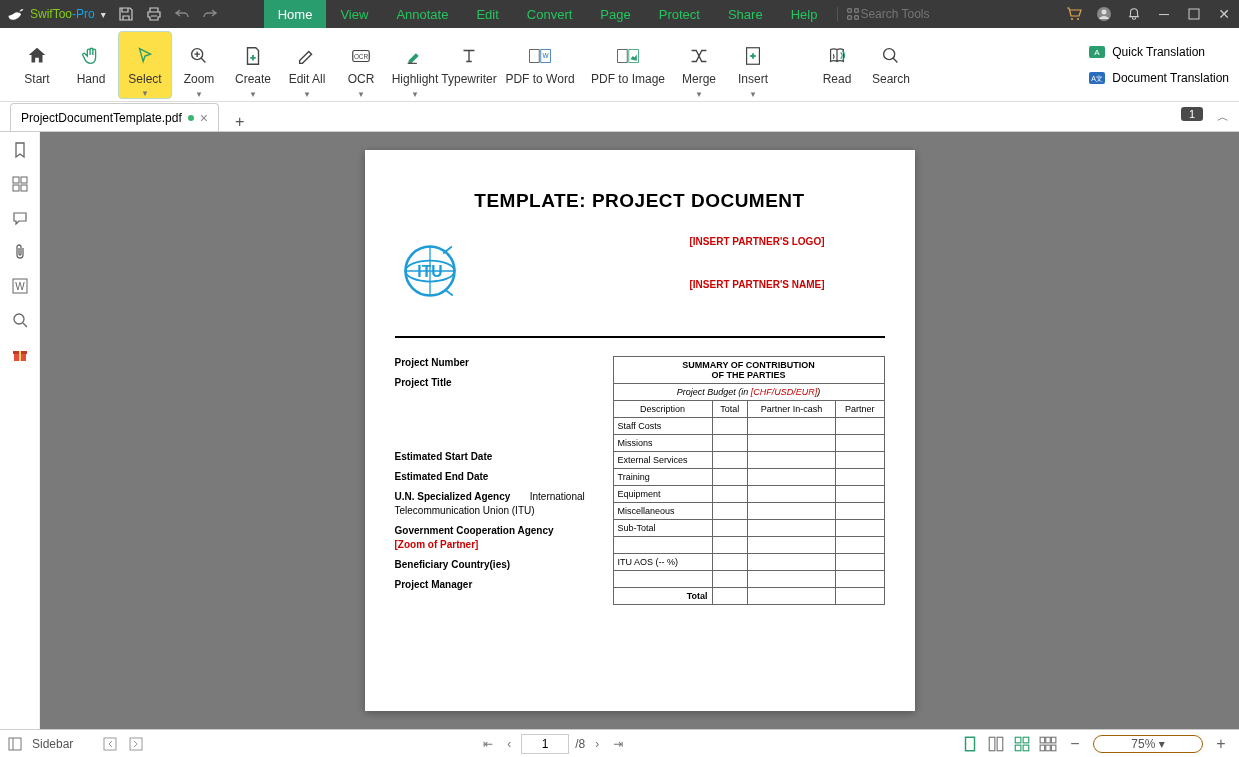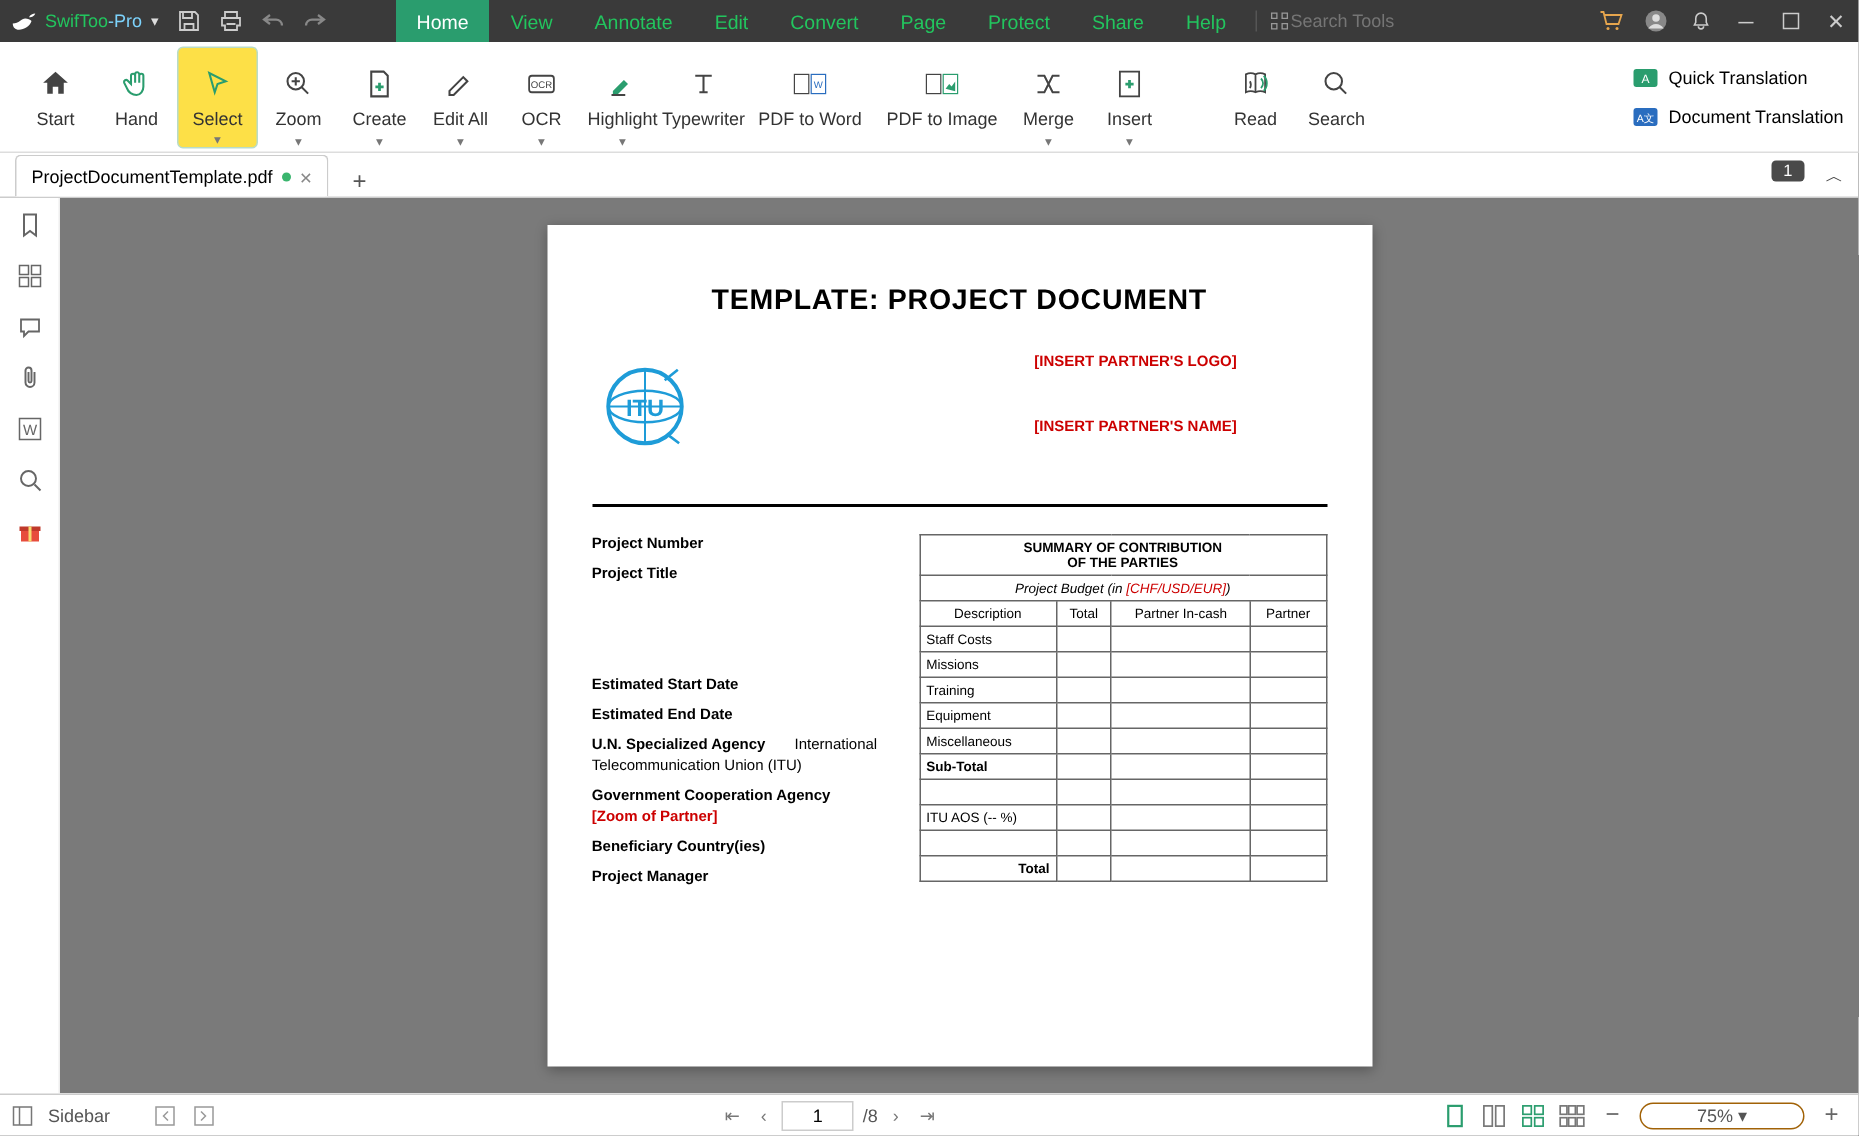--- a/index.html
+++ b/index.html
@@ -2,22 +2,22 @@
 <html><head>
 <meta charset="utf-8">
 <style>
 * { box-sizing: border-box; margin: 0; padding: 0; font-family: "Segoe UI", Arial, sans-serif; }
 body { width: 1239px; height: 757px; background: #fff; display: flex; flex-direction: column; overflow: hidden; }
 
 
 .titlebar { height: 28px; background: #3a3a3a; display: flex; align-items: center; color: #ddd; font-size: 12px; }
 .titlebar .logo-bird { width: 20px; height: 20px; margin: 0 4px 0 6px; }
 .titlebar .app-name { font-size: 12px; }
-.titlebar .app-name .swif { color: #22c55e; }
-.titlebar .app-name .pro { color: #7dd3fc; }
+.titlebar .app-name .swif { color: #84cc16; }
+.titlebar .app-name .pro { color: #0ea5e9; }
 .titlebar .drop { margin: 0 6px; font-size: 10px; }
 .titlebar .qa-btn { width: 28px; height: 28px; display: flex; align-items: center; justify-content: center; cursor: pointer; }
 .titlebar .divider { flex: 1; display: flex; }
 .titlebar .menu { display: flex; margin-left: 40px; }
 .titlebar .menu-item { padding: 0 14px; height: 28px; display: flex; align-items: center; font-size: 13px; color: #22c55e; cursor: pointer; }
 .titlebar .menu-item.active { background: #2a9d6e; color: #fff; }
 .titlebar .search { margin-left: 6px; display: flex; align-items: center; border-left: 1px solid #555; padding-left: 8px; }
 .titlebar .search input { background: transparent; border: none; color: #999; font-size: 12px; width: 130px; outline: none; }
 .titlebar .right-ctrls { display: flex; align-items: center; }
 .titlebar .right-ctrls .ic { width: 30px; height: 28px; display: flex; align-items: center; justify-content: center; font-size: 14px; color: #ccc; cursor: pointer; }
@@ -426,39 +426,45 @@
                   <td></td>
                   <td></td>
                 </tr>
             <tr>
                   <td>Missions</td>
                   <td></td>
                   <td></td>
                   <td></td>
                 </tr>
             <tr>
+                  <td>External Services</td>
+                  <td></td>
+                  <td></td>
+                  <td></td>
+                </tr>
+            <tr>
                   <td>Training</td>
                   <td></td>
                   <td></td>
                   <td></td>
                 </tr>
             <tr>
                   <td>Equipment</td>
                   <td></td>
                   <td></td>
                   <td></td>
                 </tr>
             <tr>
                   <td>Miscellaneous</td>
                   <td></td>
                   <td></td>
                   <td></td>
                 </tr>
             <tr>
-                  <td style="font-weight:bold">Sub-Total</td>
+                  <td style="font-weight:normal">Sub-Total</td>
                   <td></td>
                   <td></td>
                   <td></td>
                 </tr>
             <tr>
                   <td>&nbsp;</td>
                   <td></td>
                   <td></td>
                   <td></td>
                 </tr>

